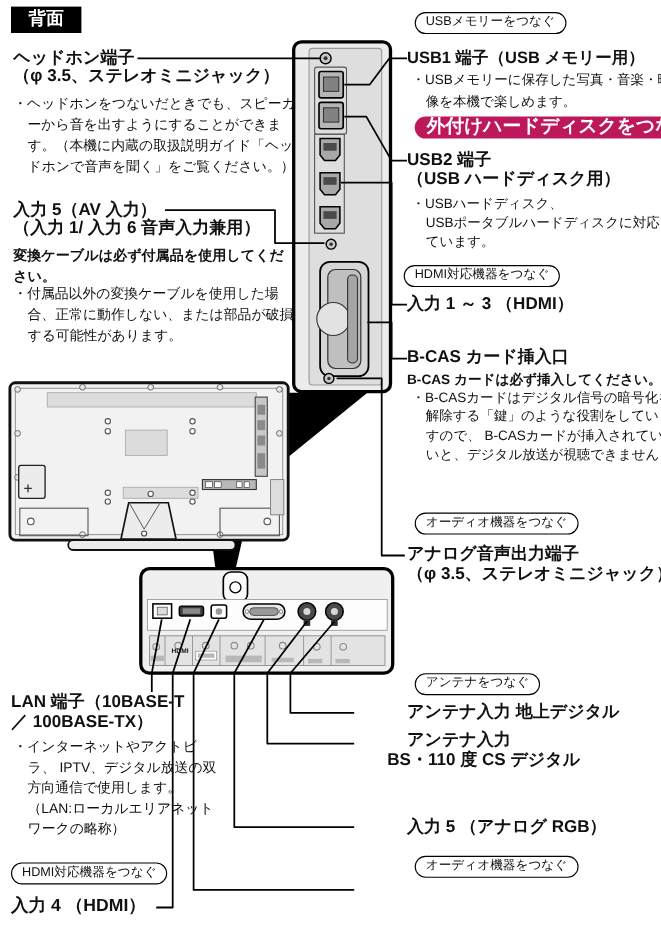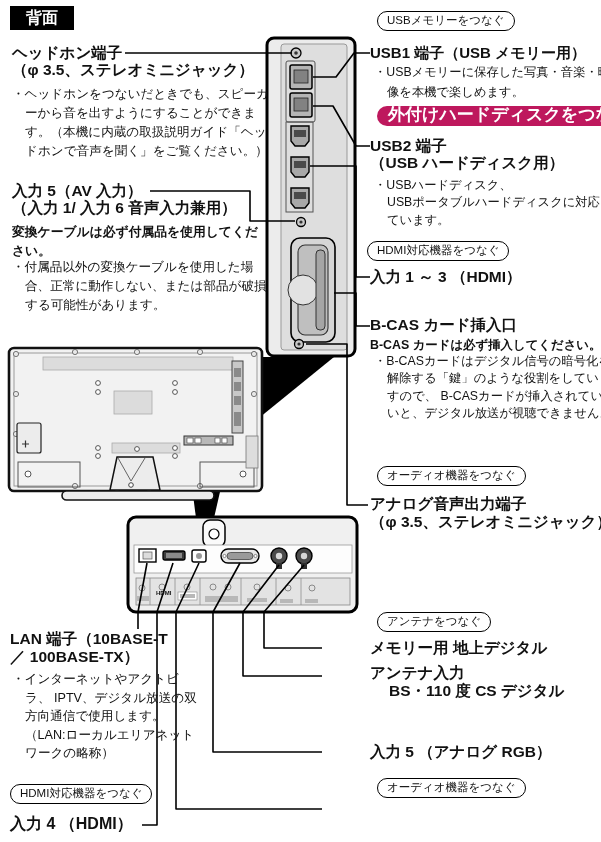--- a/index.html
+++ b/index.html
@@ -229,23 +229,23 @@
 
   <div class="abs h1" style="left:370px;top:316px;">B-CAS カード挿入口</div>
   <div class="abs warn" style="left:370px;top:336px;width:235px;font-size:12.4px;white-space:nowrap;">B-CAS カードは必ず挿入してください。</div>
   <div class="abs body" style="left:374px;top:353px;width:232px;font-size:12.3px;line-height:17.3px;">・B-CASカードはデジタル信号の暗号化を解除する「鍵」のような役割をしていますので、 B-CASカードが挿入されていないと、デジタル放送が視聴できません。</div>
 
   <div class="abs pill" style="left:377px;top:466px;">オーディオ機器をつなぐ</div>
   <div class="abs h1" style="left:370px;top:495px;">アナログ音声出力端子</div>
   <div class="abs h1" style="left:370px;top:513px;">（φ 3.5、ステレオミニジャック）</div>
 
   <div class="abs pill" style="left:377px;top:612px;">アンテナをつなぐ</div>
-  <div class="abs h1" style="left:370px;top:639px;">メモリー用 地上デジタル</div>
+  <div class="abs h1" style="left:370px;top:639px;">アンテナ入力 地上デジタル</div>
   <div class="abs h1" style="left:370px;top:664px;">アンテナ入力</div>
-  <div class="abs h1" style="left:389px;top:682px;">BS・110 度 CS デジタル</div>
+  <div class="abs h1" style="left:352px;top:682px;">BS・110 度 CS デジタル</div>
   <div class="abs h1" style="left:370px;top:743px;">入力 5 （アナログ RGB）</div>
   <div class="abs pill" style="left:377px;top:778px;">オーディオ機器をつなぐ</div>
 
   <div class="abs h1" style="left:10px;top:630px;">LAN 端子（10BASE-T</div>
   <div class="abs h1" style="left:10px;top:648px;">／ 100BASE-TX）</div>
   <div class="abs body" style="left:12px;top:670px;width:172px;line-height:18.5px;">・インターネットやアクトビラ、 IPTV、デジタル放送の双方向通信で使用します。（LAN:ローカルエリアネットワークの略称）</div>
   <div class="abs pill" style="left:10px;top:784px;">HDMI対応機器をつなぐ</div>
   <div class="abs h1" style="left:10px;top:815px;font-size:16px;">入力 4 （HDMI）</div>
 
   <div class="abs tiny" style="left:156px;top:590px;">HDMI</div>

